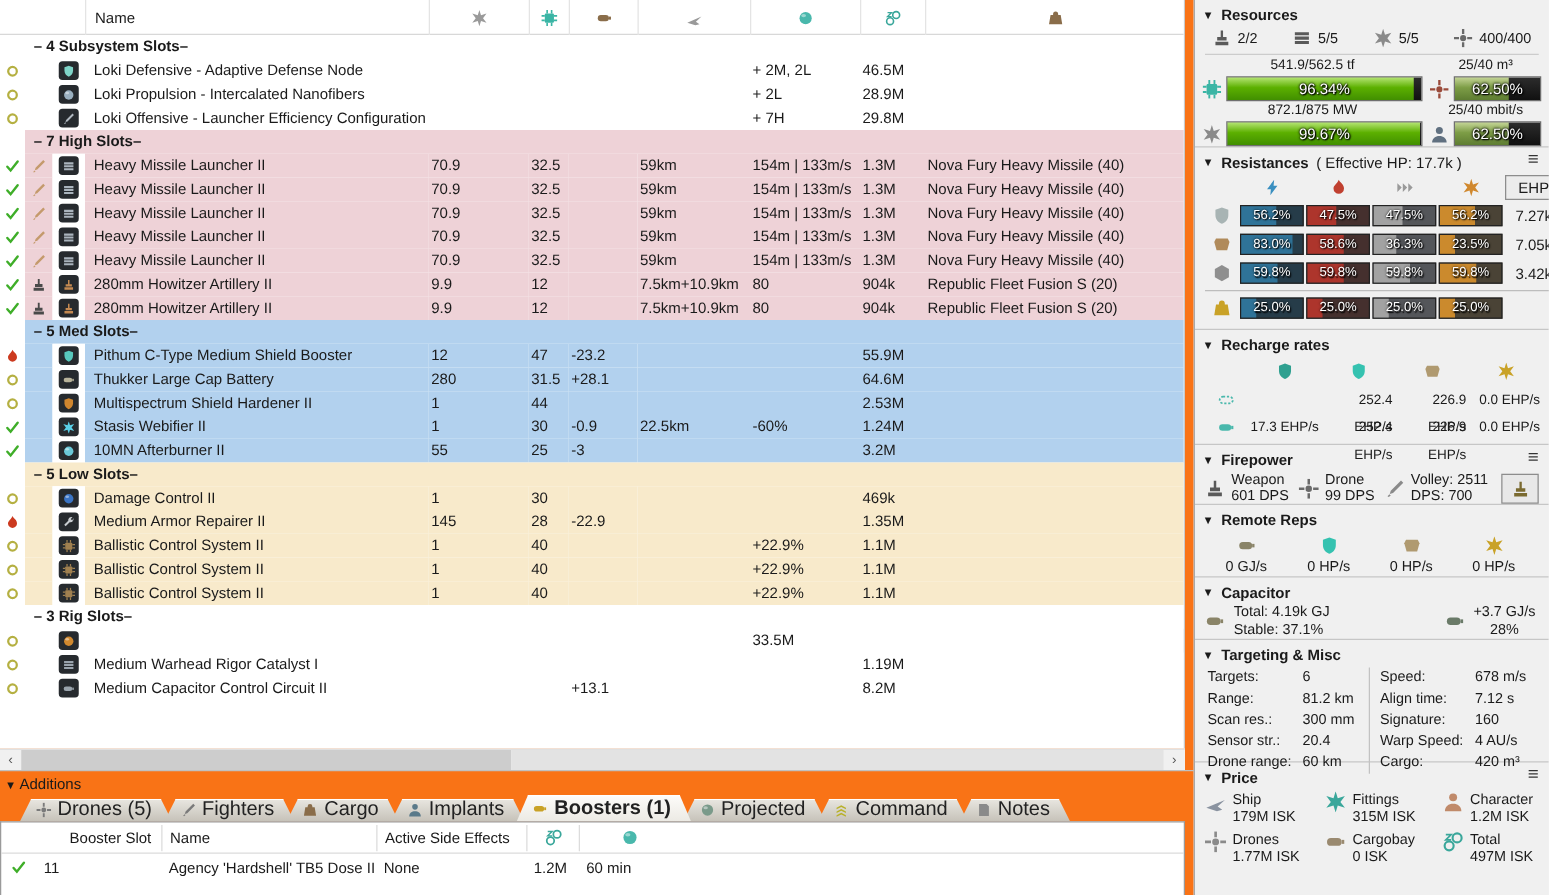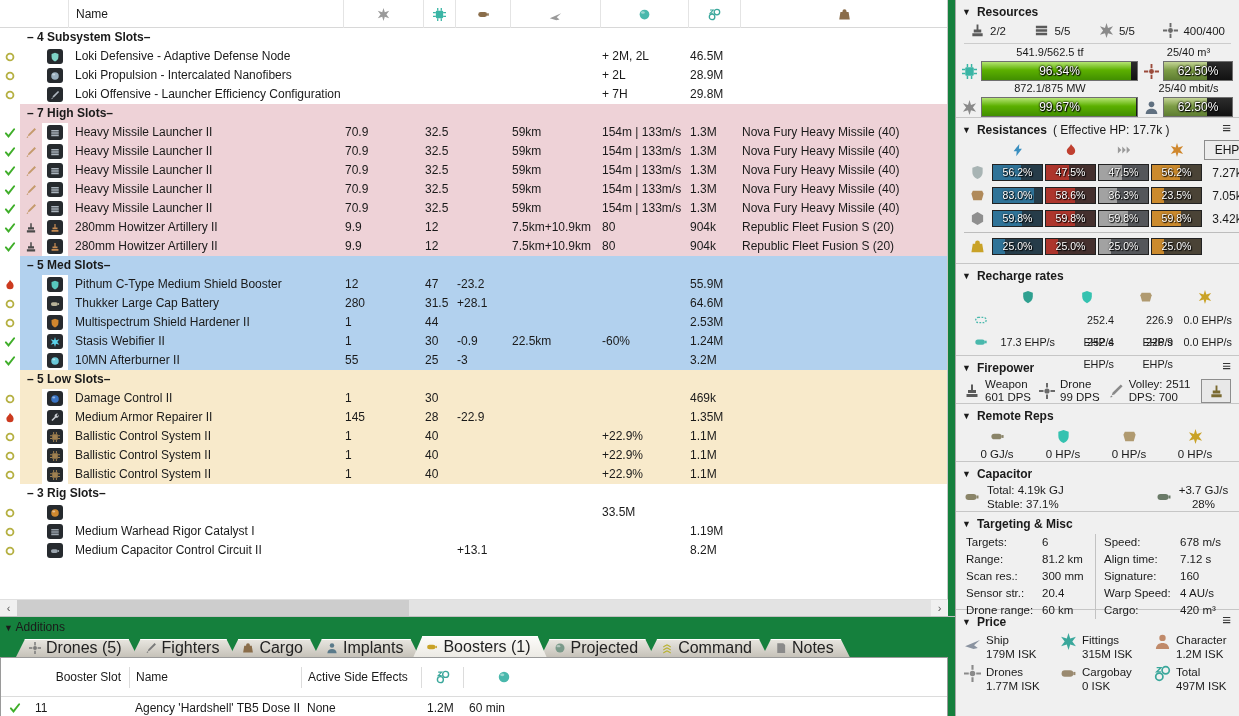--- a/index.html
+++ b/index.html
@@ -1,19 +1,19 @@
 <!DOCTYPE html>
 <html><head>
 <meta charset="utf-8">
 <style>
   * { box-sizing: border-box; margin: 0; padding: 0; }
   html,body { width:1239px; height:716px; overflow:hidden; }
   body { font-family:"Liberation Sans","DejaVu Sans",sans-serif; font-size:12px; color:#1a1a1a; background:#f0f0f0; }
   .app { display:flex; width:1239px; height:716px; }
-  .left { width:955px; display:flex; flex-direction:column; background:#15803d; }
+  .left { width:955px; display:flex; flex-direction:column; background:#f97316; }
   .right { width:284px; border-left:1px solid #a8a8a8; background:#f0f0f0; display:flex; flex-direction:column; }
 
   
   .fit-wrap { width:948px; height:599px; background:#fff; border-right:1px solid #c9c9c9; overflow:hidden; }
   .fit-grid { display:grid; grid-template-columns:20px 22px 26px 275px 80px 32px 55px 90px 88px 52px 1fr; align-items:center; }
   .fit-header { height:28px; border-bottom:1px solid #d8d8d8; background:#fff; }
   .fit-header > div { height:28px; display:flex; align-items:center; }
   .fit-header .hc { border-left:1px solid #e4e4e4; justify-content:center; }
   .fit-header .hname { padding-left:7px; border-left:1px solid #e4e4e4; }
   .fit-row { height:19px; line-height:19px; }
@@ -34,24 +34,24 @@
   .hs-track { flex:1; background:#e3e3e3; }
 
   
   .additions { flex:1; border-top:1px solid #c0c0c0; padding-top:3px; position:relative; }
   .add-title { font-weight:normal; padding-left:4px; height:16px; }
   .add-title .tri { font-size:9px; }
   .tabstrip { display:flex; align-items:flex-end; height:21px; padding-left:16px; }
   .tab { height:18px; display:flex; align-items:center; gap:5px; padding:0 16px 0 13px; margin-right:-6px;
          background:linear-gradient(180deg,#e9e7e1,#c6c2b9); color:#222; font-size:16px;
          clip-path:polygon(0 100%, 9px 0, calc(100% - 9px) 0, 100% 100%); box-shadow:inset 0 1px 0 #fff; }
-  .tab.active { height:21px; background:linear-gradient(180deg,#fdfcfa,#eceae4); z-index:2; }
+  .tab.active { height:21px; background:linear-gradient(180deg,#fdfcfa,#eceae4); z-index:2;font-weight:bold; }
   .booster-panel { position:absolute; left:0; right:7px; top:40px; bottom:0; background:#fff; border:1px solid #9a9a9a; border-bottom:none; }
   .bt-grid { display:grid; grid-template-columns:28px 100px 172px 120px 42px 80px 1fr; align-items:center; }
-  .bt-header { height:39px; border-bottom:1px solid #dcdcdc; }
+  .bt-header { height:25px; border-bottom:1px solid #dcdcdc; }
   .bt-header > div { height:21px; display:flex; align-items:center; }
   .bt-header .sep { border-left:1px solid #dcdcdc; }
   .bt-row { height:22px; }
   .bt-slot-h { justify-content:flex-end; padding-right:8px; }
   .bt-cell { padding-left:6px; }
 
   
   .section { border-bottom:1px solid #c6c6c6; padding:3px 6px 4px 6px; position:relative; }
   .sec-title { font-weight:bold; height:17px; display:flex; align-items:center; gap:6px; }
   .sec-title .tri { font-size:9px; }

